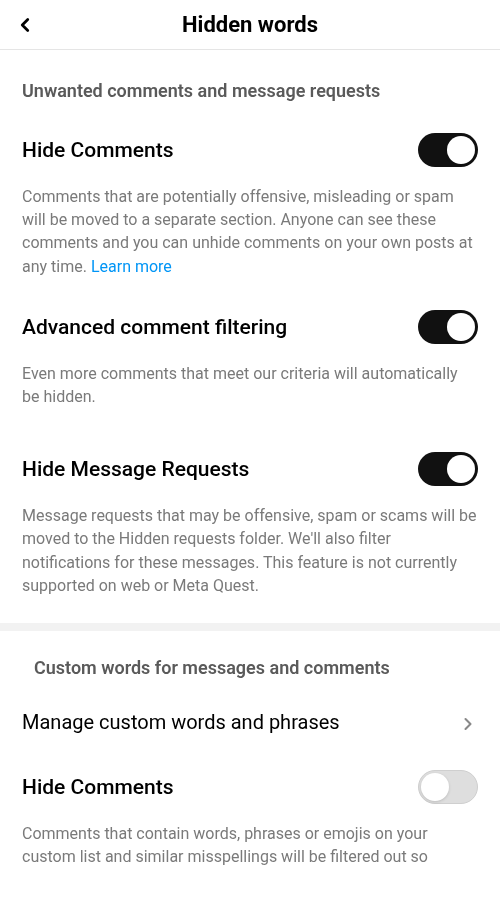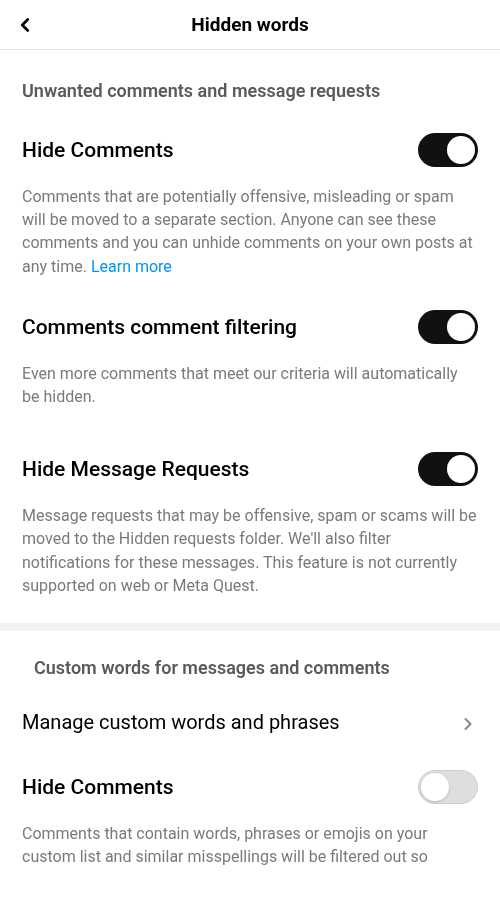--- a/index.html
+++ b/index.html
@@ -34,21 +34,21 @@
       display: flex;
       align-items: center;
       justify-content: center;
       cursor: pointer;
     }
     .back-button svg {
       width: 22px;
       height: 22px;
     }
     .header-title {
-      font-size: 19px;
+      font-size: 22px;
       font-weight: 700;
       color: #000;
     }
     .scroll-area {
       height: calc(898px - 50px);
       overflow-y: auto;
     }
     .scroll-area::-webkit-scrollbar {
       width: 8px;
     }
@@ -176,21 +176,21 @@
     <div class="setting-title">Hide Comments</div>
     <div class="toggle on">
       <div class="toggle-knob"></div>
     </div>
   </div>
   <div class="description">
     <span>Comments that are potentially offensive, misleading or spam will be moved to a separate section. Anyone can see these comments and you can unhide comments on your own posts at any time. </span><span class="learn-more">Learn more</span>
   </div>
 
   <div class="setting-row">
-    <div class="setting-title">Comments comment filtering</div>
+    <div class="setting-title">Advanced comment filtering</div>
     <div class="toggle on">
       <div class="toggle-knob"></div>
     </div>
   </div>
   <div class="description" style="padding-bottom:30px;">Even more comments that meet our criteria will automatically be hidden.</div>
 
   <div class="setting-row">
     <div class="setting-title">Hide Message Requests</div>
     <div class="toggle on">
       <div class="toggle-knob"></div>

